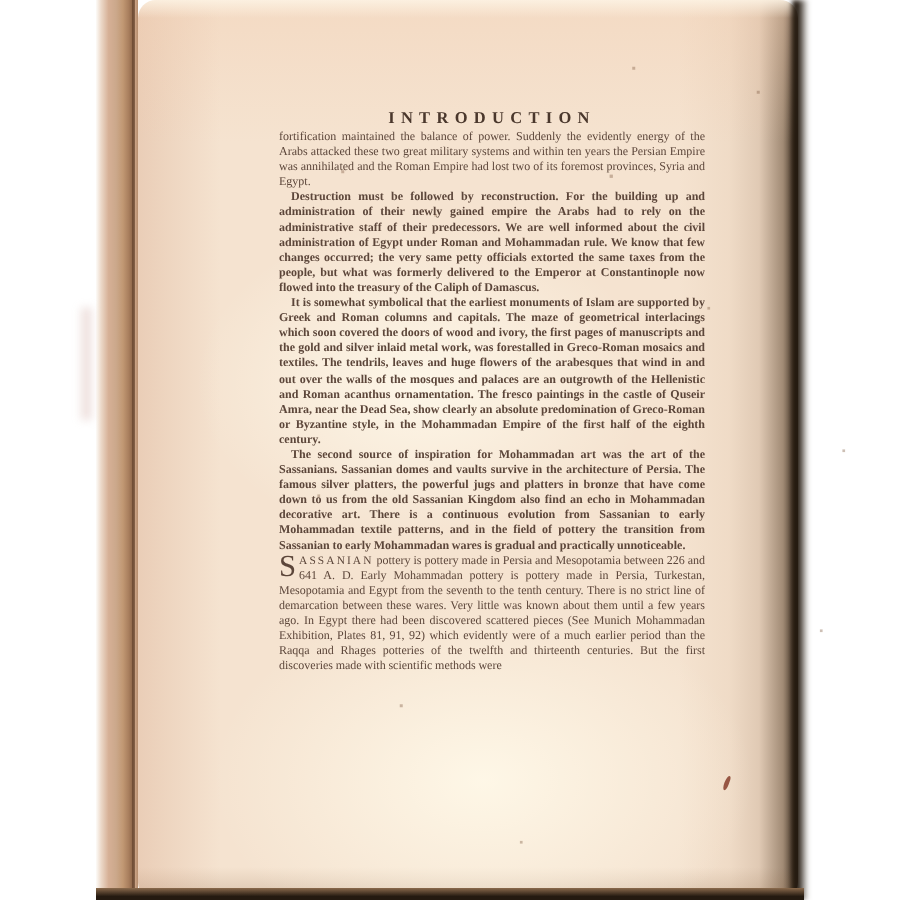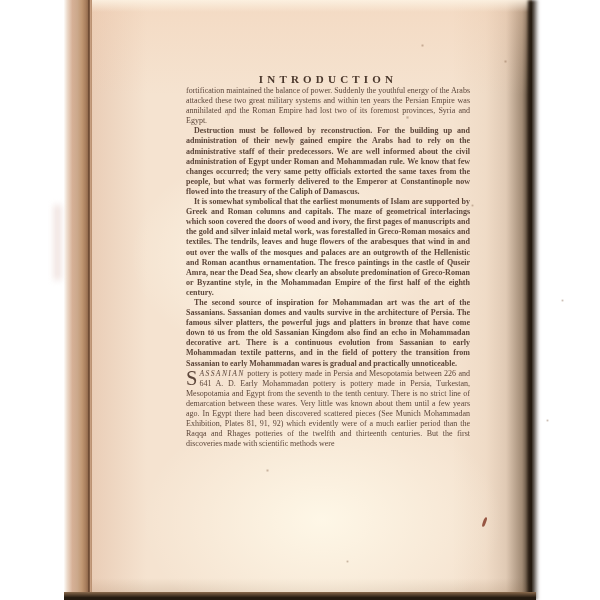--- a/index.html
+++ b/index.html
@@ -21,20 +21,21 @@
   .page{position:absolute;left:92px;top:0;width:440px;height:600px;
     background:
       linear-gradient(to bottom, rgba(253,244,229,.85), rgba(253,244,229,0) 12px),
       radial-gradient(ellipse 210px 150px at 190px 255px, rgba(255,250,236,.85), rgba(255,250,236,0) 72%),
       radial-gradient(ellipse 250px 170px at 230px 520px, rgba(255,249,233,.9), rgba(255,249,233,0) 72%),
       linear-gradient(to bottom, rgba(242,205,176,.4), rgba(242,205,176,0) 95px),
       linear-gradient(to right, rgba(205,150,118,.28), rgba(205,150,118,0) 55px),
       linear-gradient(to top, rgba(130,95,62,.25), rgba(130,95,62,0) 22px),
       linear-gradient(to left, #2a1d11 0%, rgba(92,66,42,.55) 10px, rgba(150,112,82,.22) 26px, rgba(190,150,115,.1) 46px, rgba(190,150,115,0) 80px),
       var(--color-paper,#f5e3d0);
+    border-radius: 12px;
   }
 
   
   .right-edge{position:absolute;left:528px;top:0;width:11px;height:600px;
     background:linear-gradient(to right, var(--color-edge-shadow-dark,#241a10) 35%, rgba(36,26,16,0));
     filter:blur(1.6px);}
   
   .bottom-edge{position:absolute;left:64px;top:592px;width:472px;height:8px;
     background:linear-gradient(to bottom, #8a6a4c, #241a10 70%);
     filter:blur(.5px);}
@@ -60,39 +61,39 @@
   .textflow{position:absolute;left:186px;top:86px;width:284px;
     font-size:8px;line-height:10.1px;text-align:justify;
     color:var(--color-ink,#5c463a);word-spacing:-.2px;}
   .textflow p{margin:0;}
   .textflow p.indent{text-indent:8px;font-weight:bold;}
   .section-heading{margin:3px 0 2px;text-align:center;font-size:8.3px;
     font-weight:normal;letter-spacing:1.6px;line-height:10px;
     color:var(--color-heading-ink,#4a372c);white-space:nowrap;}
   .dropcap{float:left;font-size:20.5px;line-height:17px;padding:1px 2px 0 0;
     color:var(--color-ink,#5c463a);}
-  .leadcaps{letter-spacing:1.4px;font-size:7.6px;font-style:italic;}
+  .leadcaps{letter-spacing:1.4px;font-size:7.6px;}
   .pagenum{margin-top:6px;text-align:center;font-size:7px;letter-spacing:.8px;
     font-variant:small-caps;}
 </style>
 </head>
 <body>
 
 <div class="scan">
 
   <div class="gutter"></div>
 
   <div class="page">
     <div class="speckles"></div>
 
     <h1 class="page-title" style="left:94px;">INTRODUCTION</h1>
 
     <div class="textflow" style="left:94px;">
       <div id="paras-top">
-          <p class="para">fortification maintained the balance of power. Suddenly the youthful energy of the Arabs attacked these two great military systems and within ten years the Persian Empire was annihilated and the Roman Empire had lost two of its foremost provinces, Syria and Egypt.</p>
+          <p class="para">fortification maintained the balance of power. Suddenly the evidently energy of the Arabs attacked these two great military systems and within ten years the Persian Empire was annihilated and the Roman Empire had lost two of its foremost provinces, Syria and Egypt.</p>
           <p class="para indent">Destruction must be followed by reconstruction. For the building up and administration of their newly gained empire the Arabs had to rely on the administrative staff of their predecessors. We are well informed about the civil administration of Egypt under Roman and Mohammadan rule. We know that few changes occurred; the very same petty officials extorted the same taxes from the people, but what was formerly delivered to the Emperor at Constantinople now flowed into the treasury of the Caliph of Damascus.</p>
           <p class="para indent">It is somewhat symbolical that the earliest monuments of Islam are supported by Greek and Roman columns and capitals. The maze of geometrical interlacings which soon covered the doors of wood and ivory, the first pages of manuscripts and the gold and silver inlaid metal work, was forestalled in Greco-Roman mosaics and textiles. The tendrils, leaves and huge flowers of the arabesques that wind in and out over the walls of the mosques and palaces are an outgrowth of the Hellenistic and Roman acanthus ornamentation. The fresco paintings in the castle of Quseir Amra, near the Dead Sea, show clearly an absolute predomination of Greco-Roman or Byzantine style, in the Mohammadan Empire of the first half of the eighth century.</p>
           <p class="para indent">The second source of inspiration for Mohammadan art was the art of the Sassanians. Sassanian domes and vaults survive in the architecture of Persia. The famous silver platters, the powerful jugs and platters in bronze that have come down to us from the old Sassanian Kingdom also find an echo in Mohammadan decorative art. There is a continuous evolution from Sassanian to early Mohammadan textile patterns, and in the field of pottery the transition from Sassanian to early Mohammadan wares is gradual and practically unnoticeable.</p>
         </div>
 
 
       <p class="para"><span class="dropcap">S</span><span class="leadcaps">ASSANIAN</span><span> pottery is pottery made in Persia and Mesopotamia between 226 and 641 A. D. Early Mohammadan pottery is pottery made in Persia, Turkestan, Mesopotamia and Egypt from the seventh to the tenth century. There is no strict line of demarcation between these wares. Very little was known about them until a few years ago. In Egypt there had been discovered scattered pieces (See Munich Mohammadan Exhibition, Plates 81, 91, 92) which evidently were of a much earlier period than the Raqqa and Rhages potteries of the twelfth and thirteenth centuries. But the first discoveries made with scientific methods were</span></p>
 
     </div>
 

